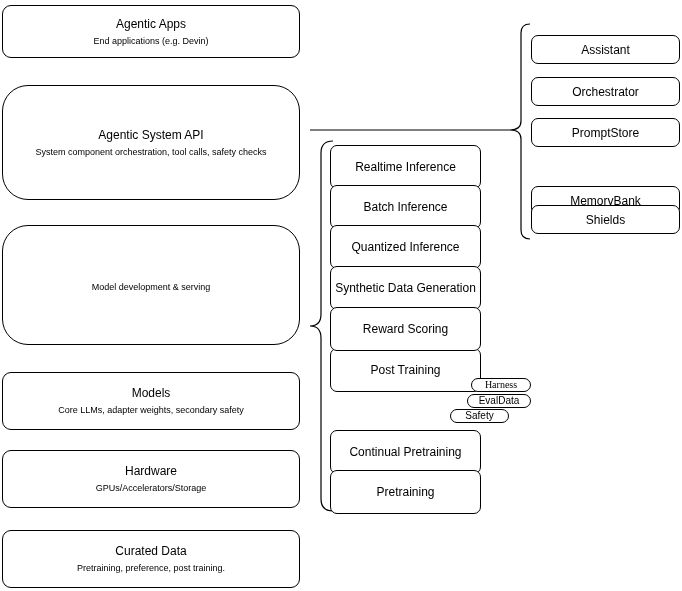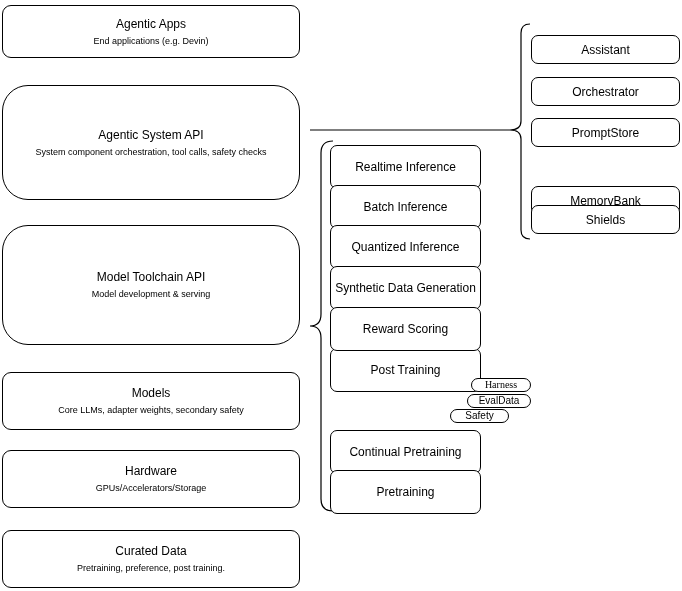--- a/index.html
+++ b/index.html
@@ -58,21 +58,20 @@
     <div class="title">Agentic Apps</div>
     <div class="sub">End applications (e.g. Devin)</div>
   </div>
 
   <div class="node lbox r26" style="top:85px;height:115px;">
     <div class="title">Agentic System API</div>
     <div class="sub">System component orchestration, tool calls, safety checks</div>
   </div>
 
   <div class="node lbox r26" style="top:225px;height:120px;">
-    <div class="title">Model Toolchain API</div>
     <div class="sub">Model development &amp; serving</div>
   </div>
 
   <div class="node lbox r9" style="top:372px;height:58px;">
     <div class="title">Models</div>
     <div class="sub">Core LLMs, adapter weights, secondary safety</div>
   </div>
 
   <div class="node lbox r9" style="top:450px;height:58px;">
     <div class="title">Hardware</div>

